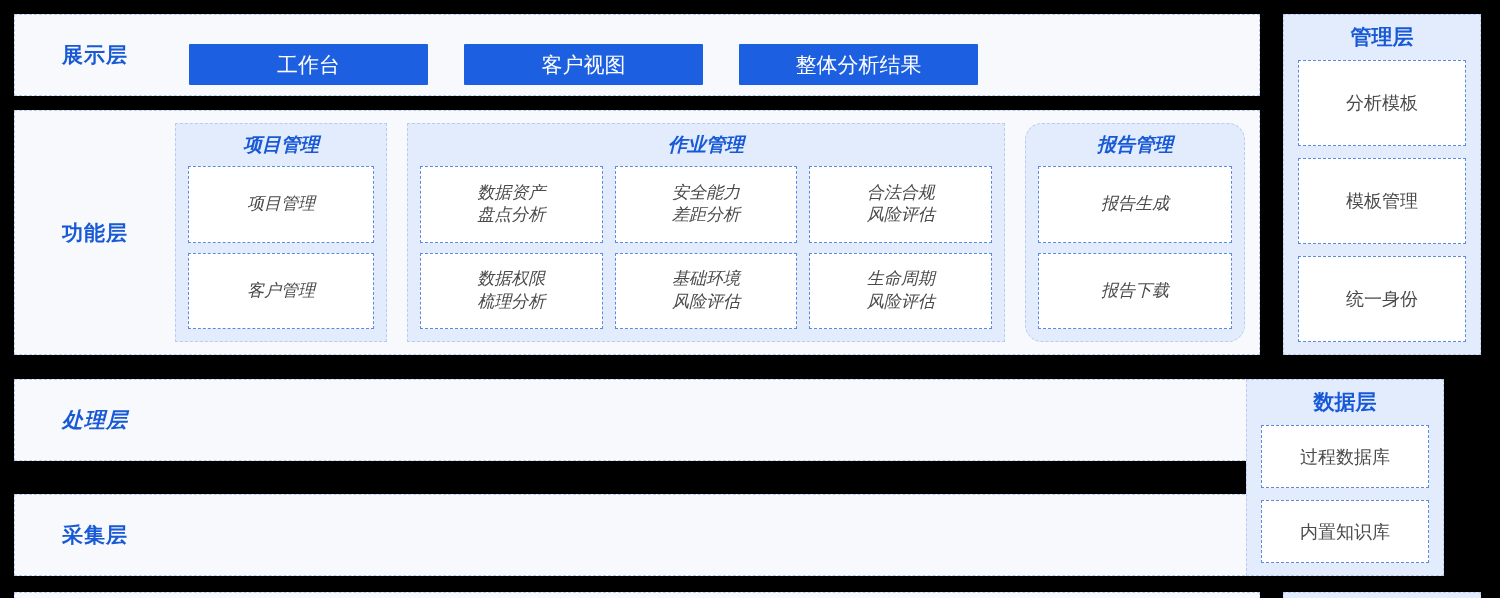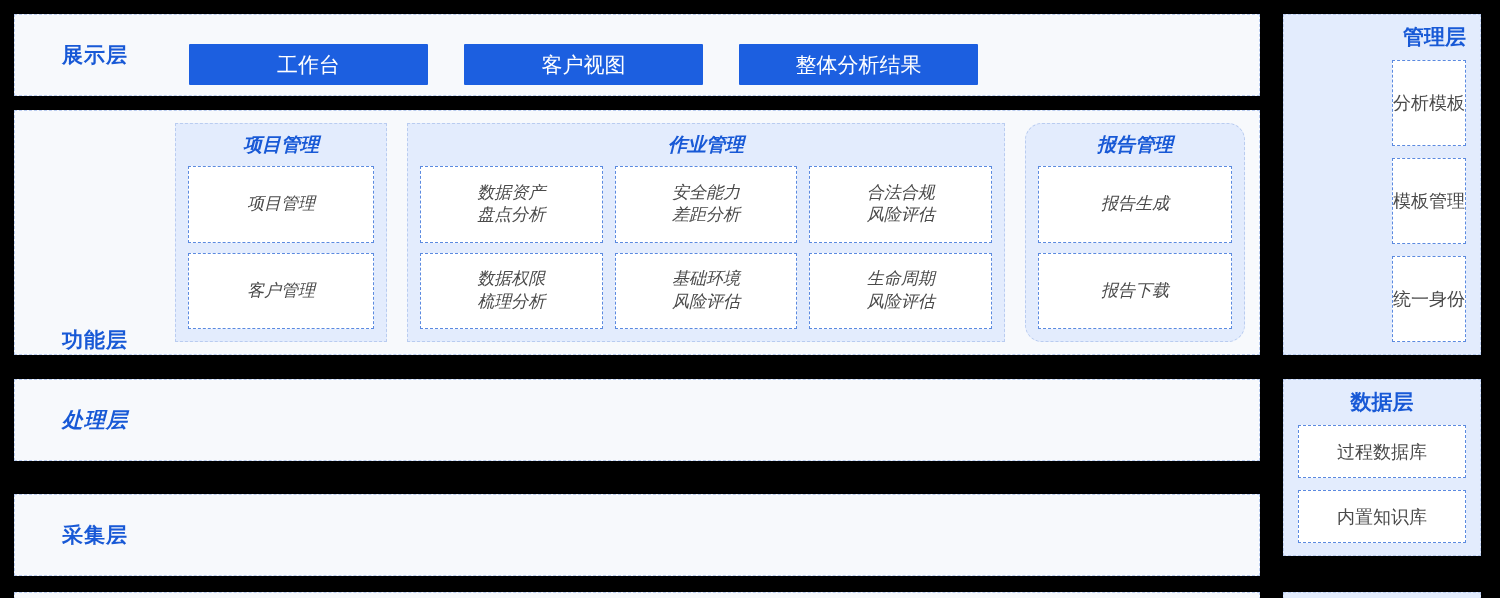--- a/index.html
+++ b/index.html
@@ -59,21 +59,21 @@
     height: 100%;
   }
 
   
   #functional-band {
     align-items: stretch;
   }
   .fn-label-wrap {
     flex: 0 0 160px;
     display: flex;
-    align-items: flex-end;
+    align-items: center;
     justify-content: center;
   }
   .fn-groups {
     flex: 1 1 auto;
     display: flex;
     align-items: stretch;
     padding: 12px 14px 12px 0;
     gap: 20px;
     font-style: italic;
   }
@@ -239,30 +239,30 @@
       
       
       
       
       
     </div>
   </div>
 
   <div class="abs band" style="left:14px; top:592px; width:1246px; height:60px;"></div>
 
-  <div class="abs side" id="management-sidebar" style="left:1283px; top:14px; width:198px; height:341px;align-items:flex-end;">
+  <div class="abs side" id="management-sidebar" style="left:1283px; top:14px; width:198px; height:341px;">
     <div class="side-title">管理层</div>
     <div class="side-items">
       <div class="side-cell">分析模板</div>
       <div class="side-cell">模板管理</div>
       <div class="side-cell">统一身份</div>
     </div>
   </div>
 
-  <div class="abs side" id="data-sidebar" style="left:1283px; top:379px; width:198px; height:177px;">
+  <div class="abs side" id="data-sidebar" style="left:1246px; top:379px; width:198px; height:197px;">
     <div class="side-title">数据层</div>
     <div class="side-items">
       <div class="side-cell">过程数据库</div>
       <div class="side-cell">内置知识库</div>
     </div>
   </div>
 
   <div class="abs side" style="left:1283px; top:592px; width:198px; height:60px;"></div>
 
 </div>

